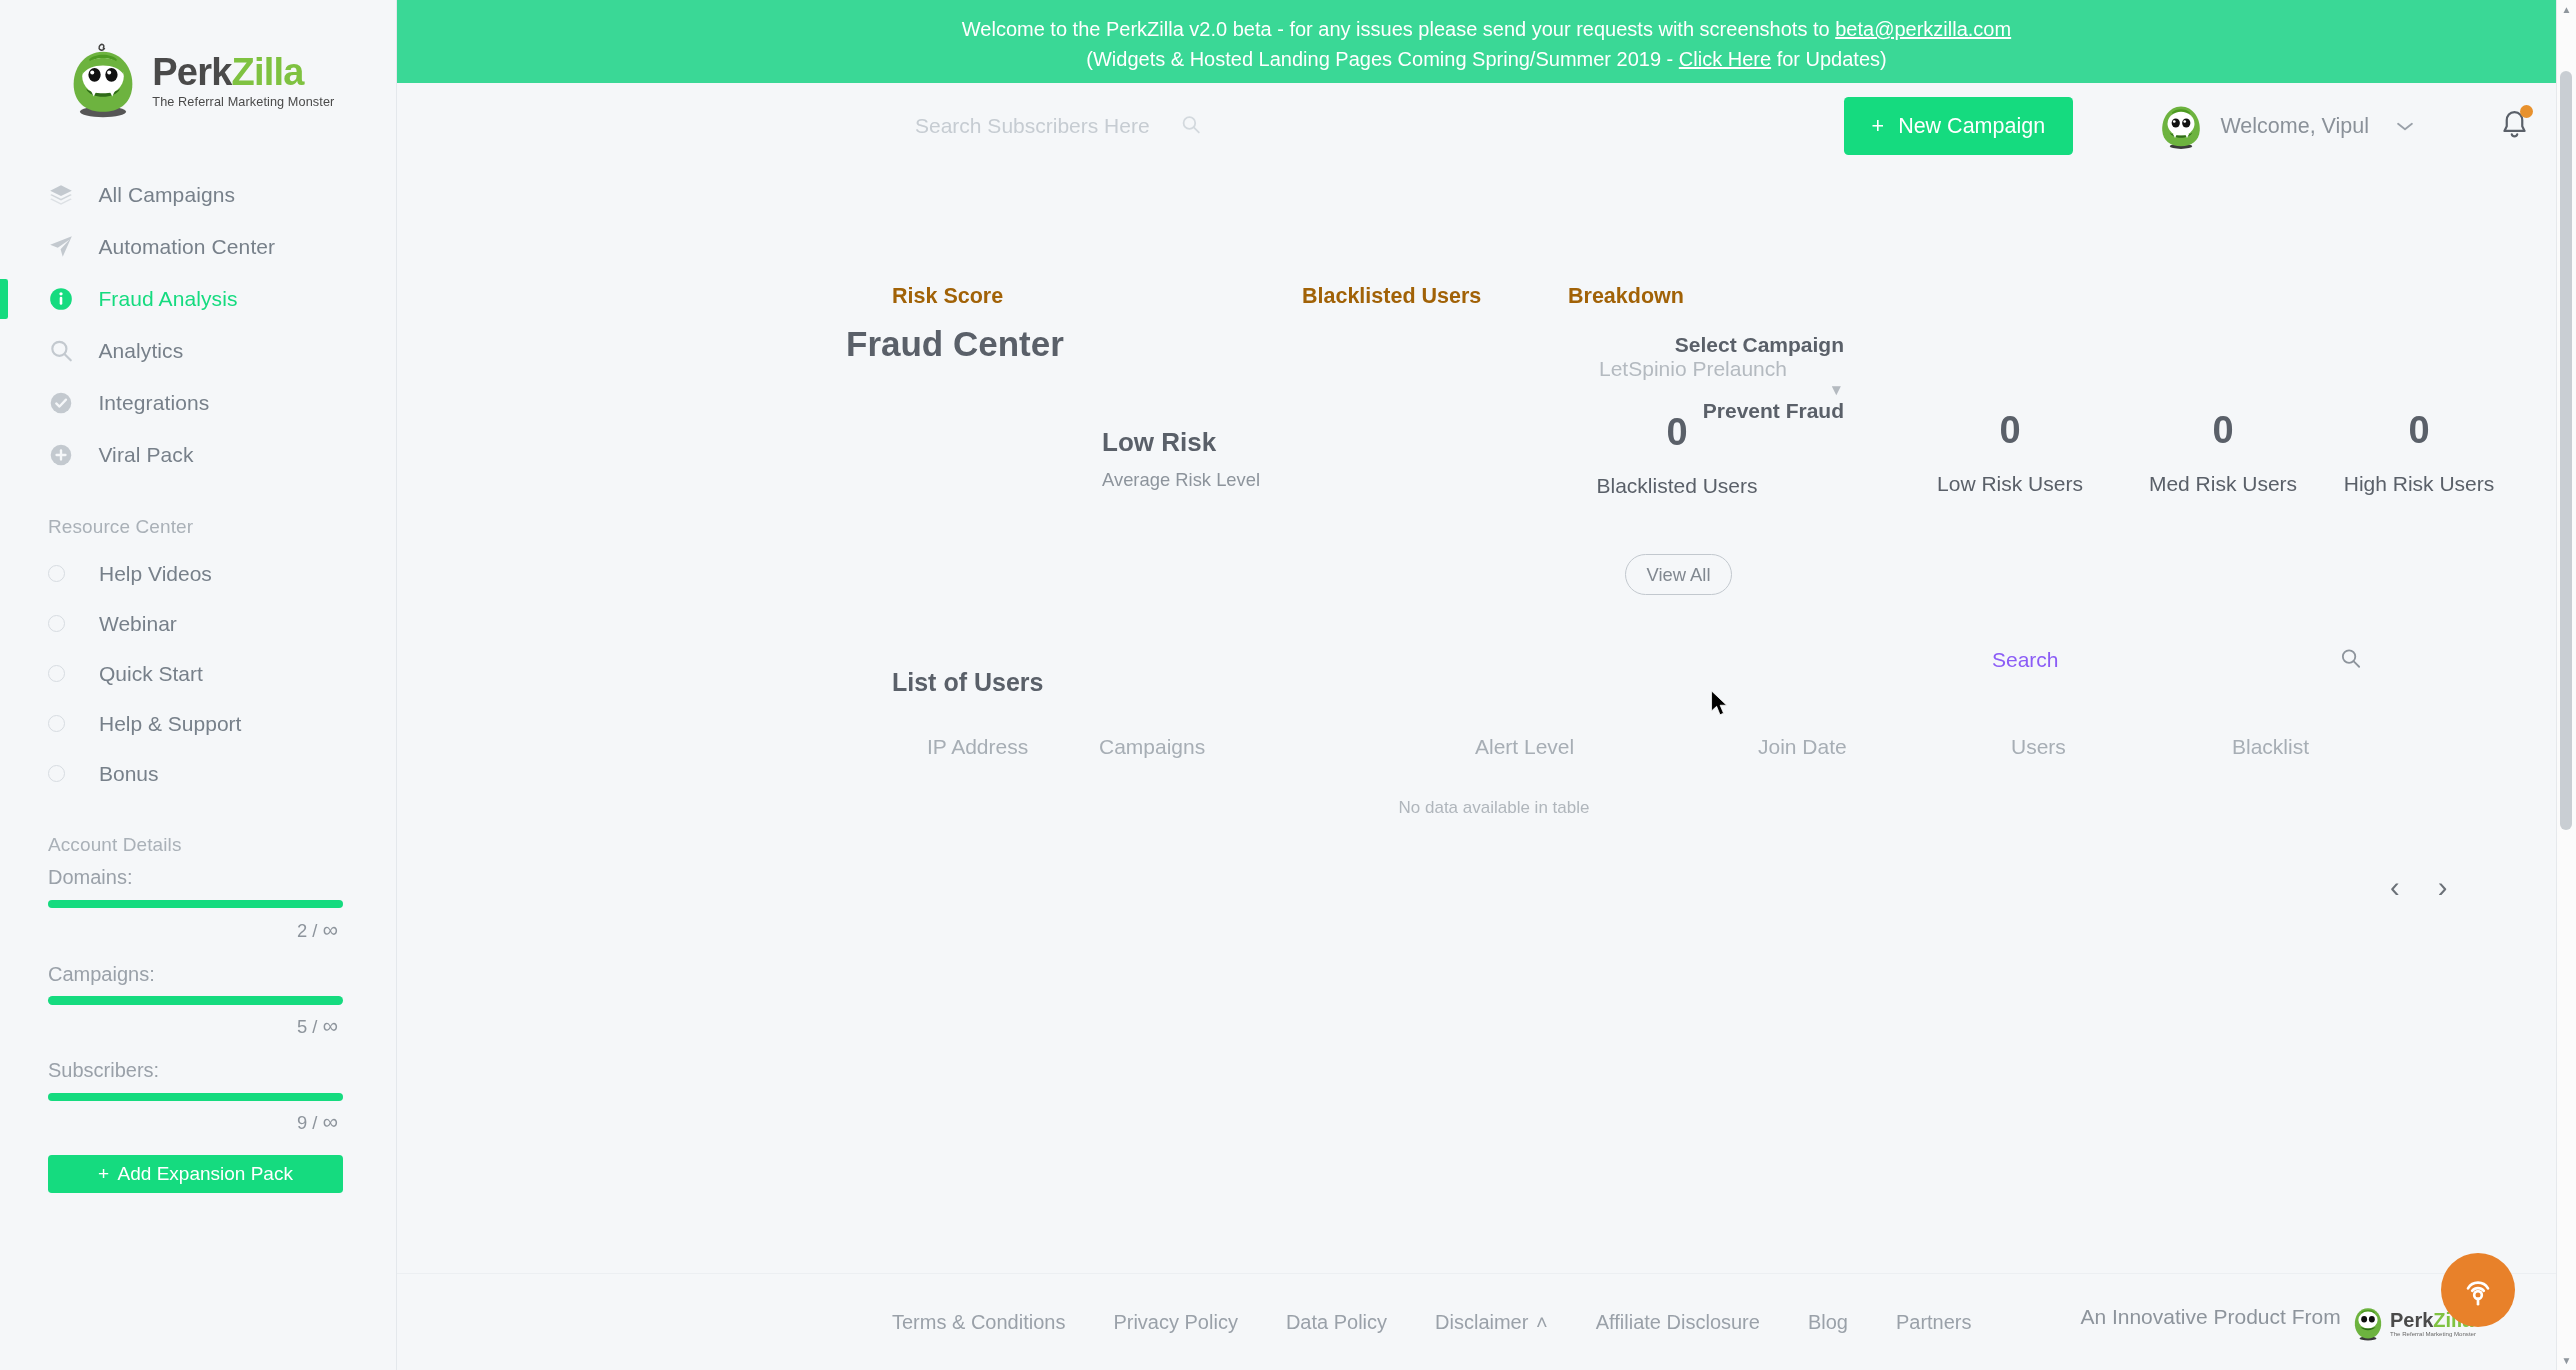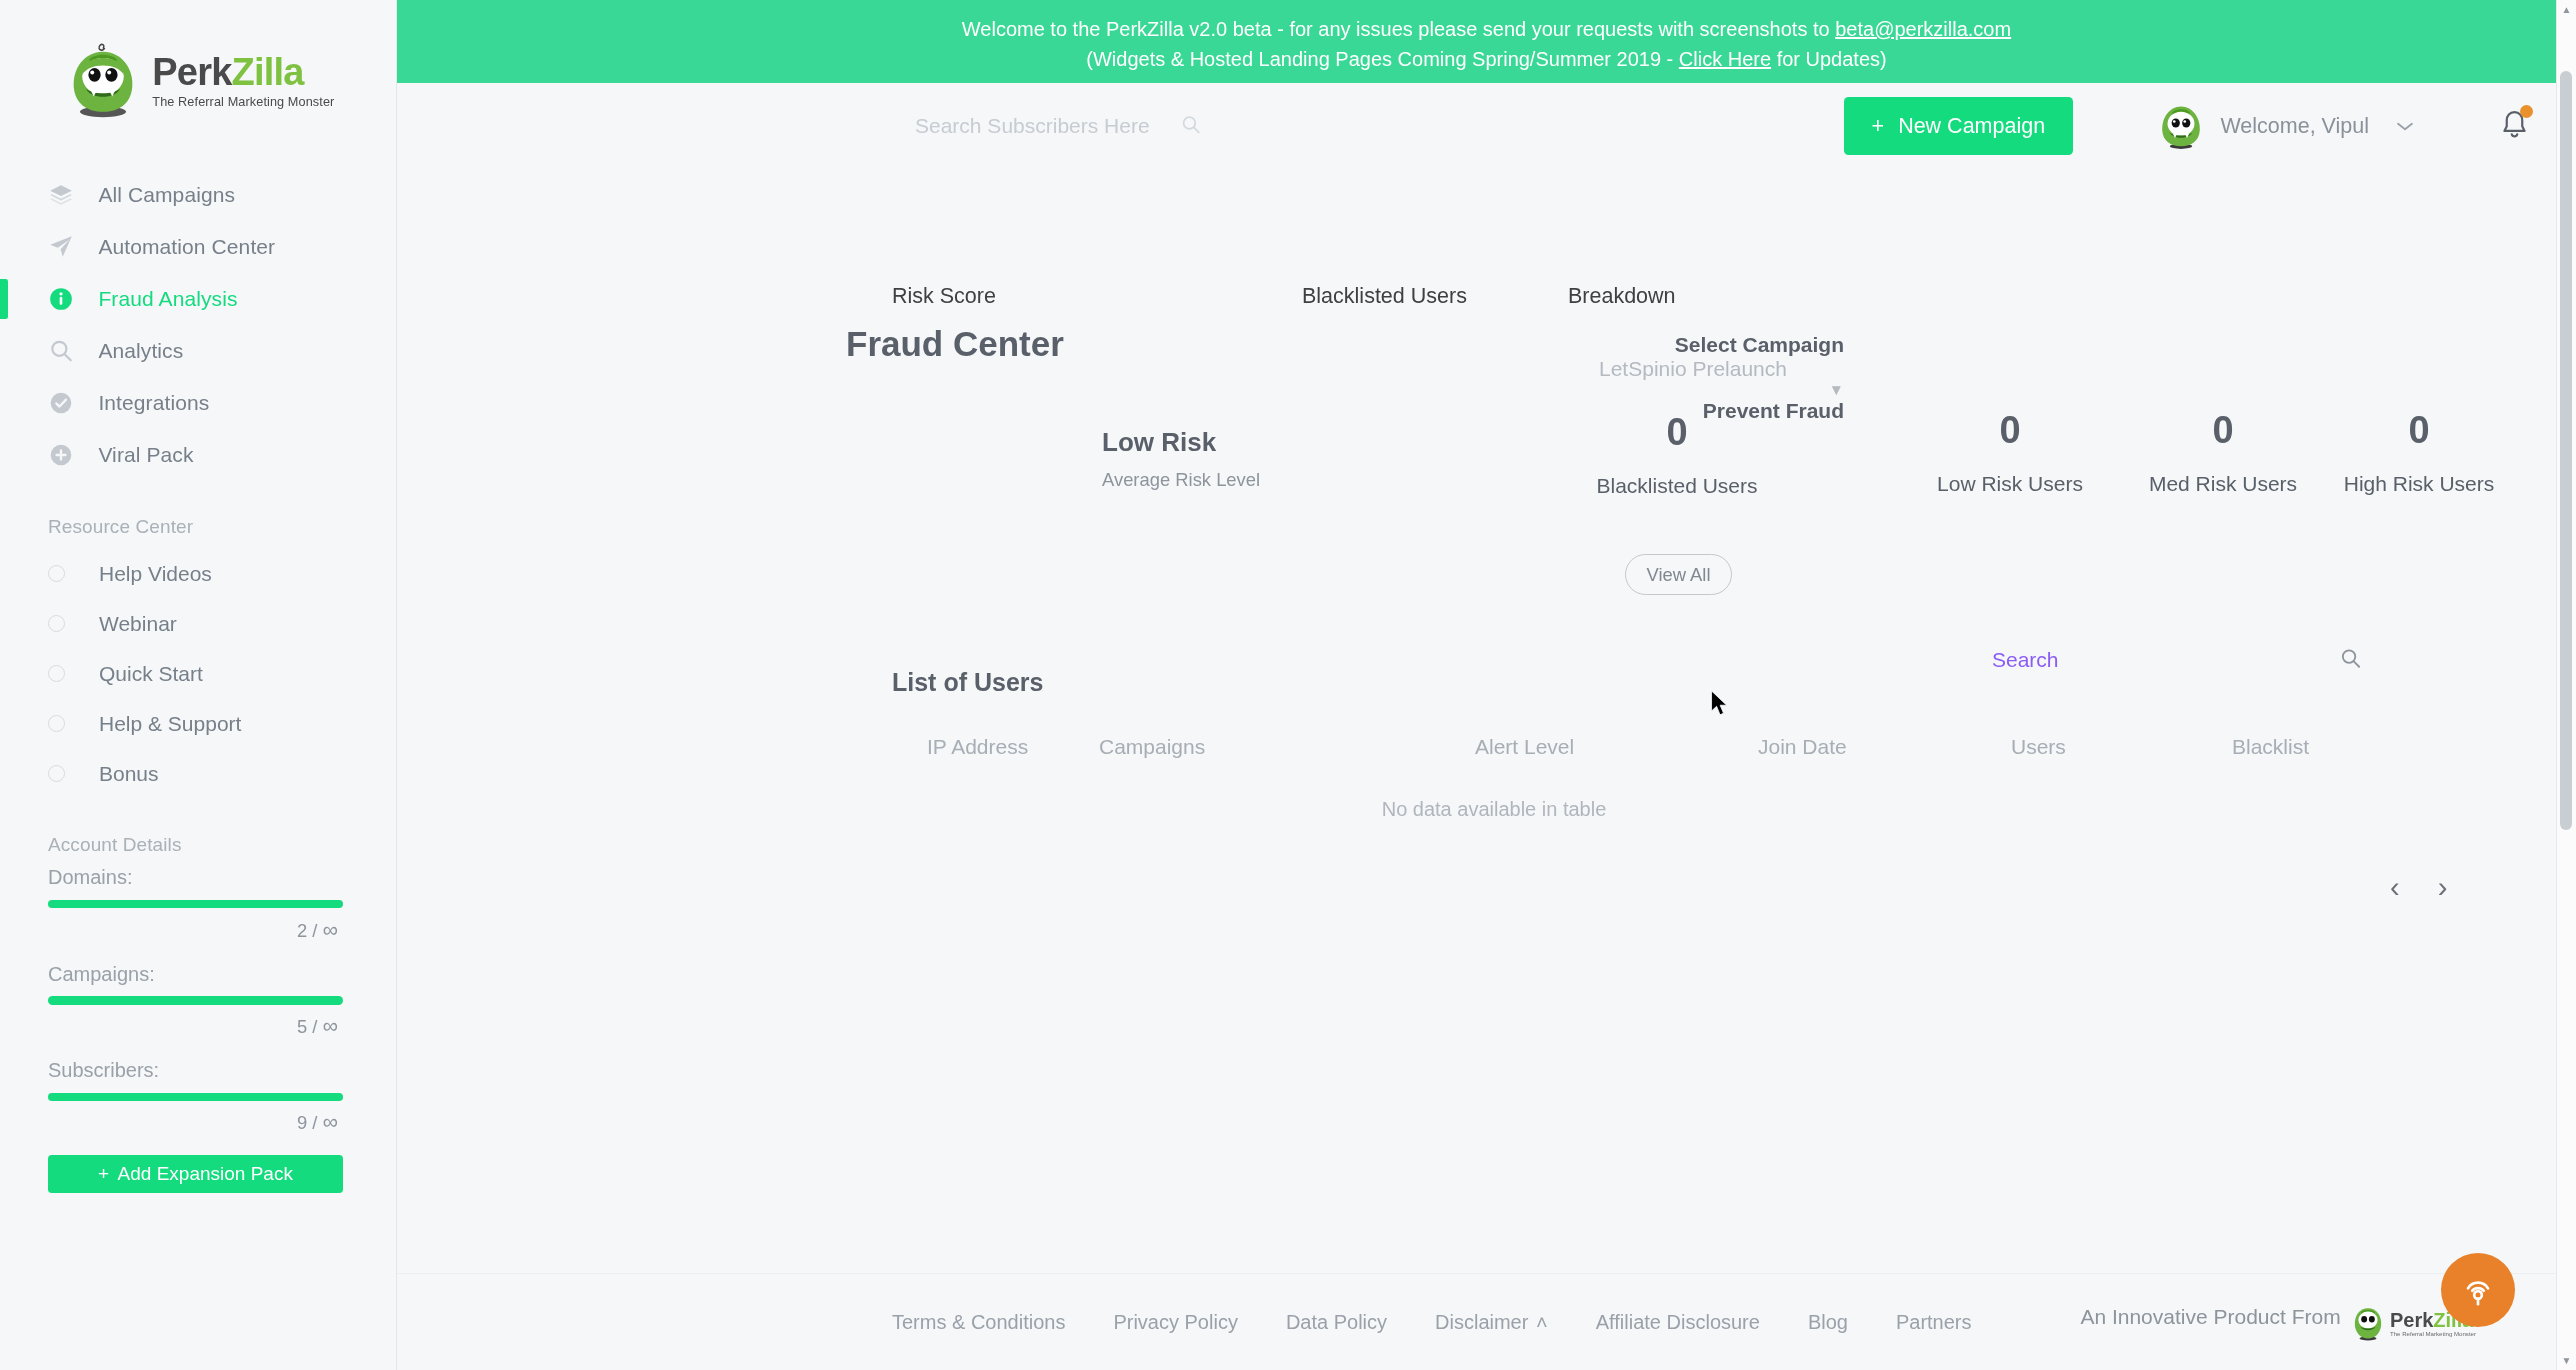--- a/index.html
+++ b/index.html
@@ -192,21 +192,21 @@
   .cp-label { font-size: 21px; color: #5a6069; font-weight: bold; }
   .cp-value {
     font-size: 21px; color: #b4bac0; margin-left: 40px;
     width: 245px;
   }
   .cp-caret { color: #b4bac0; font-size: 15.3px; margin-left: 35px; }
   .cp-prevent { font-size: 21px; color: #5a6069; font-weight: bold; margin-left: 40px; }
 
   .cards-row { position: relative; margin-top: 115px; height: 330px; }
   .card-head {
-    position: absolute; font-size: 21.5px; color: #404040; font-weight: normal;
+    position: absolute; font-size: 21.5px; color: #a16207; font-weight: bold;
   }
   .ch-risk { left: 449px; top: 0; }
   .ch-black { left: 859px; top: 0; }
   .ch-break { left: 1125px; top: 0; }
 
   .risk-block { position: absolute; left: 659px; top: 143px; }
   .risk-title { font-size: 26px; color: #5a6069; font-weight: bold; }
   .risk-sub { font-size: 18.4px; color: #8d949c; margin-top: 10.7px; }
 
   .stat {
@@ -248,21 +248,21 @@
   .th { position: absolute; font-size: 21px; color: #a7aeb5; top: 0; }
   .th1 { left: 472px; }
   .th2 { left: 644px; }
   .th3 { left: 1020px; }
   .th4 { left: 1303px; }
   .th5 { left: 1556px; }
   .th6 { left: 1777px; }
 
   .no-data {
     position: absolute; top: 130px; left: 0; width: 2102px;
-    text-align: center; font-size: 20px; color: #b0b6bc;
+    text-align: center; font-size: 17px; color: #b0b6bc;
   }
   .pager {
     position: absolute; top: 205px; left: 1947px;
     display: flex; align-items: center; gap: 38px;
   }
   .pager span { font-size: 29px; color: #6b7178; cursor: pointer; line-height: 1; }
 
   
   .footer {
     position: absolute; left: 0; bottom: 0;

